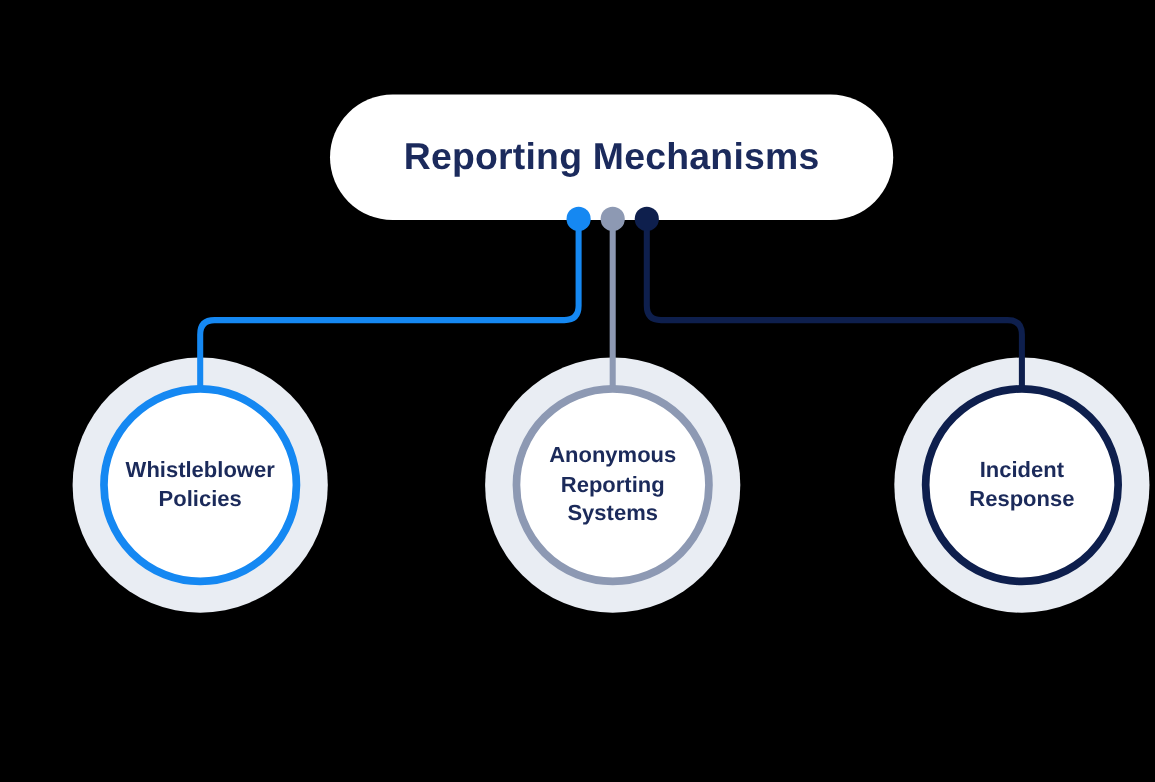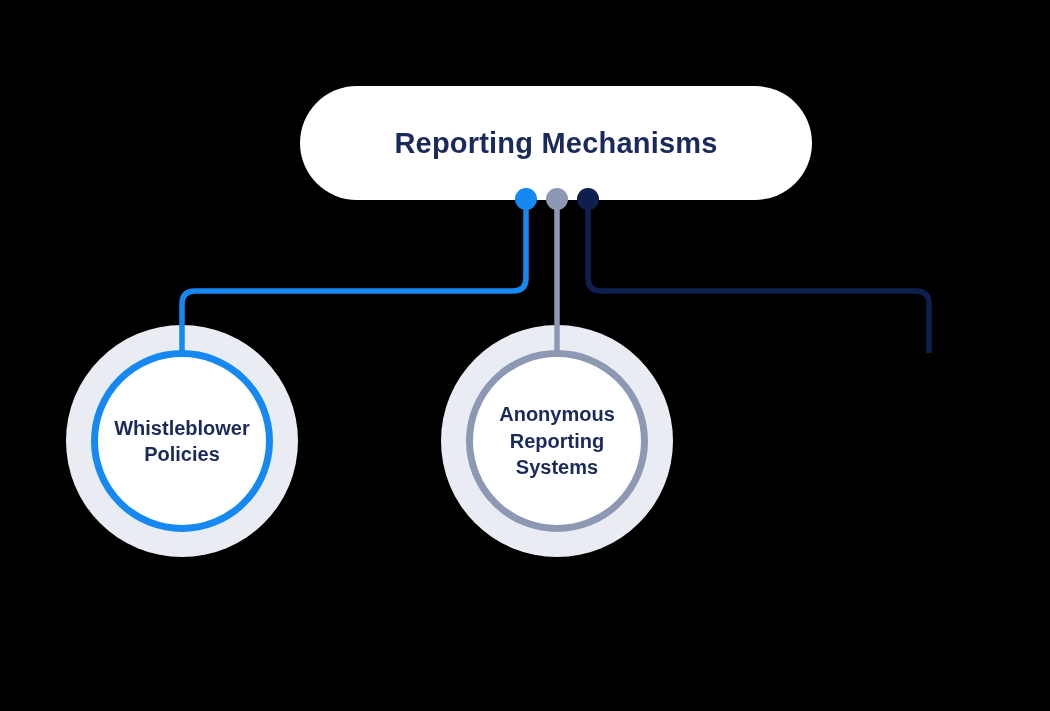--- a/index.html
+++ b/index.html
@@ -24,21 +24,21 @@
     height: 114px;
     background: #ffffff;
     border-radius: 57px;
     display: flex;
     align-items: center;
     justify-content: center;
     z-index: 2;
   }
   .root-pill .root-label {
     color: #1b2a5c;
-    font-size: 29px;
+    font-size: 34px;
     font-weight: bold;
     letter-spacing: 0.2px;
   }
   
   .connector-layer {
     position: absolute;
     left: 0;
     top: 0;
     width: 1050px;
     height: 711px;
@@ -103,14 +103,19 @@
       <span class="node-label" data-bind="diagram.nodes.1.label">Anonymous Reporting Systems</span>
     </div>
   </div>
 
   <div class="node node-whistleblower">
     <div class="node-inner" data-bind-style="border-color:diagram.nodes.0.accent_color" style="border-color: rgb(21, 136, 242);">
       <span class="node-label" data-bind="diagram.nodes.0.label">Whistleblower Policies</span>
     </div>
   </div>
 
+  <div class="node node-incident">
+    <div class="node-inner" data-bind-style="border-color:diagram.nodes.2.accent_color" style="border-color: rgb(14, 31, 77);">
+      <span class="node-label" data-bind="diagram.nodes.2.label">Incident Response</span>
+    </div>
+  </div>
 
 </div>
 
 </body></html>

